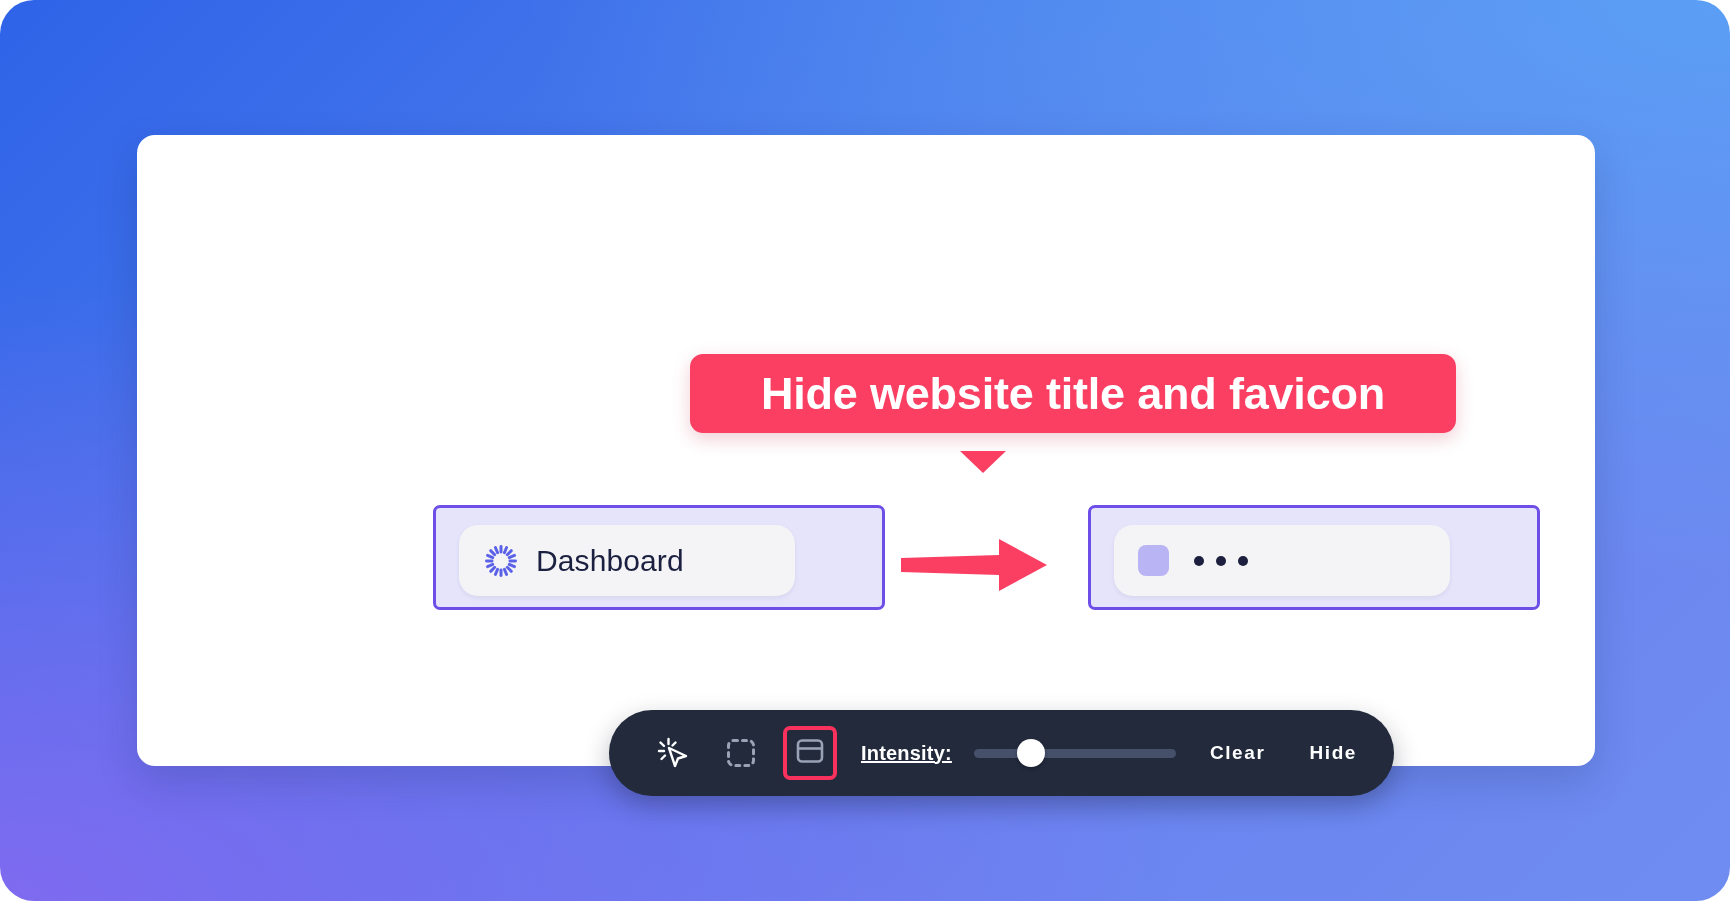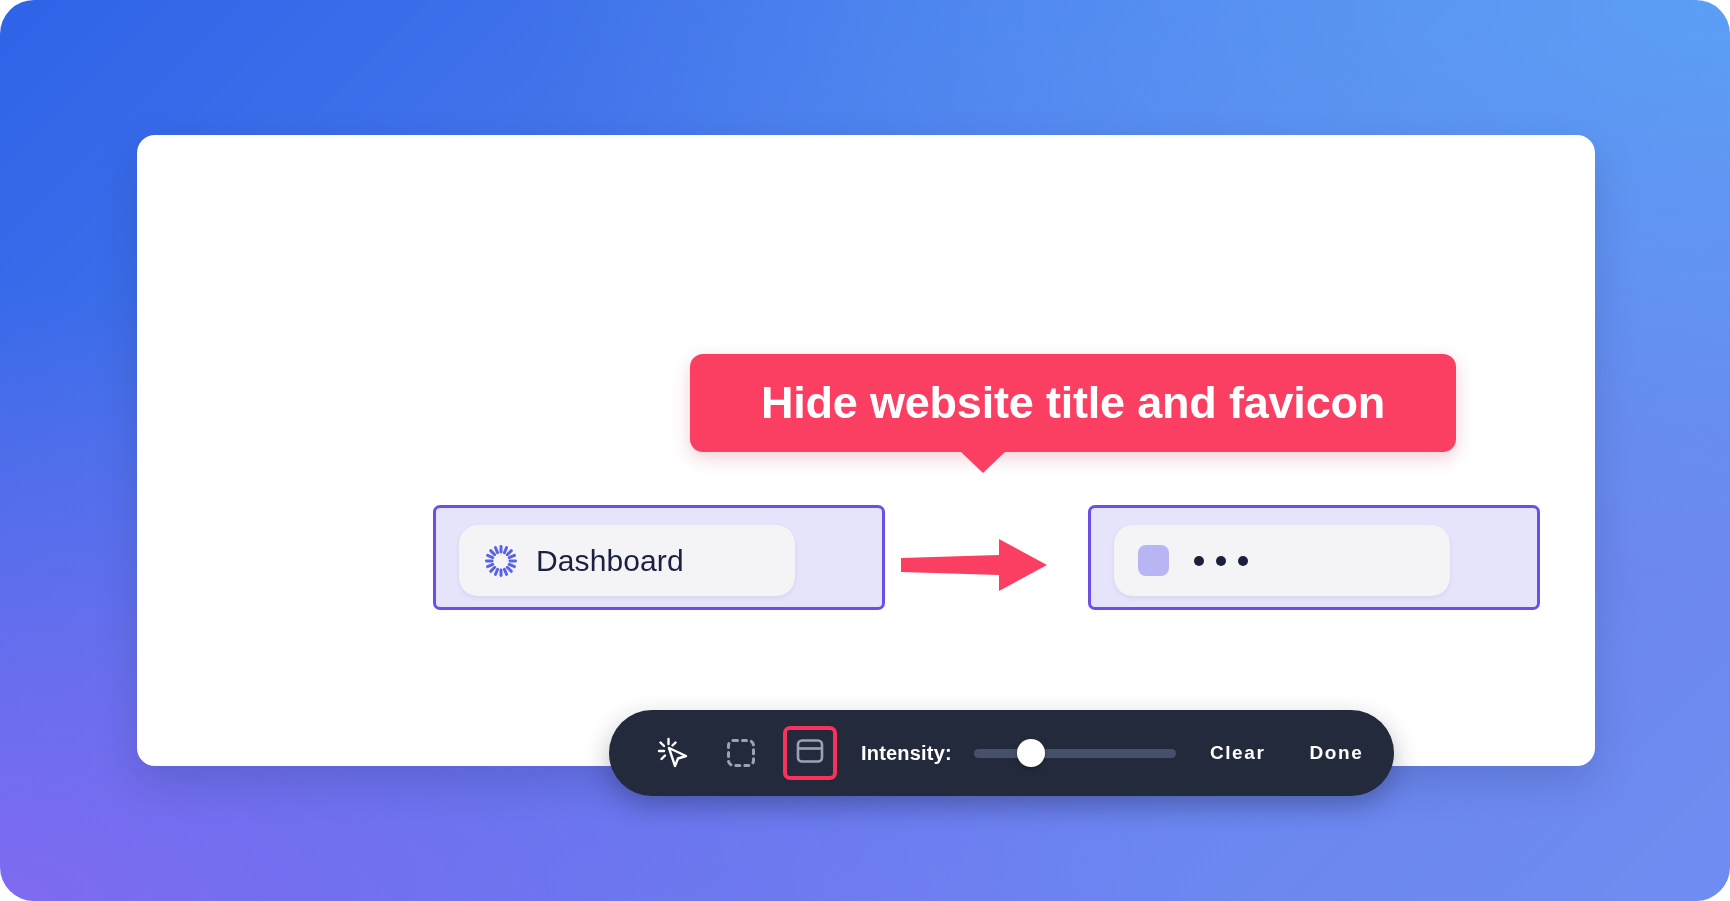--- a/index.html
+++ b/index.html
@@ -36,21 +36,21 @@
     border-radius: 18px;
     box-shadow: 0 16px 40px rgba(24, 32, 80, 0.18);
   }
 
   
   #callout {
     position: absolute;
     left: 553px;
     top: 219px;
     width: 766px;
-    height: 98px;
+    height: 79px;
     background: #fa3f63;
     border-radius: 13px;
     display: flex;
     align-items: center;
     justify-content: center;
     box-shadow: 0 6px 18px rgba(190, 30, 60, 0.22);
   }
   #callout-text {
     color: #ffffff;
     font-size: 45px;
@@ -166,20 +166,21 @@
     margin-right: 24px;
   }
 
   #intensity-label {
     color: #ffffff;
     font-size: 20px;
     font-weight: bold;
     letter-spacing: 0.2px;
     white-space: nowrap;
     margin-right: 22px;
+    text-decoration: underline;
   }
 
   #slider {
     position: relative;
     width: 202px;
     height: 26px;
     flex: none;
     margin-right: 34px;
   }
   #slider-track {
@@ -331,18 +332,18 @@
       </span>
 
       <span id="intensity-label">Intensity:</span>
 
       <span id="slider">
         <span id="slider-track"></span>
         <span id="slider-thumb" style="left: 43.5px;"></span>
       </span>
 
       <span id="btn-clear" class="toolbar-action">Clear</span>
-      <span id="btn-done" class="toolbar-action">Done</span>
+      <span id="btn-done" class="toolbar-action">Hide</span>
 
     </div>
 
   </div>
 </div>
 
 </body></html>

